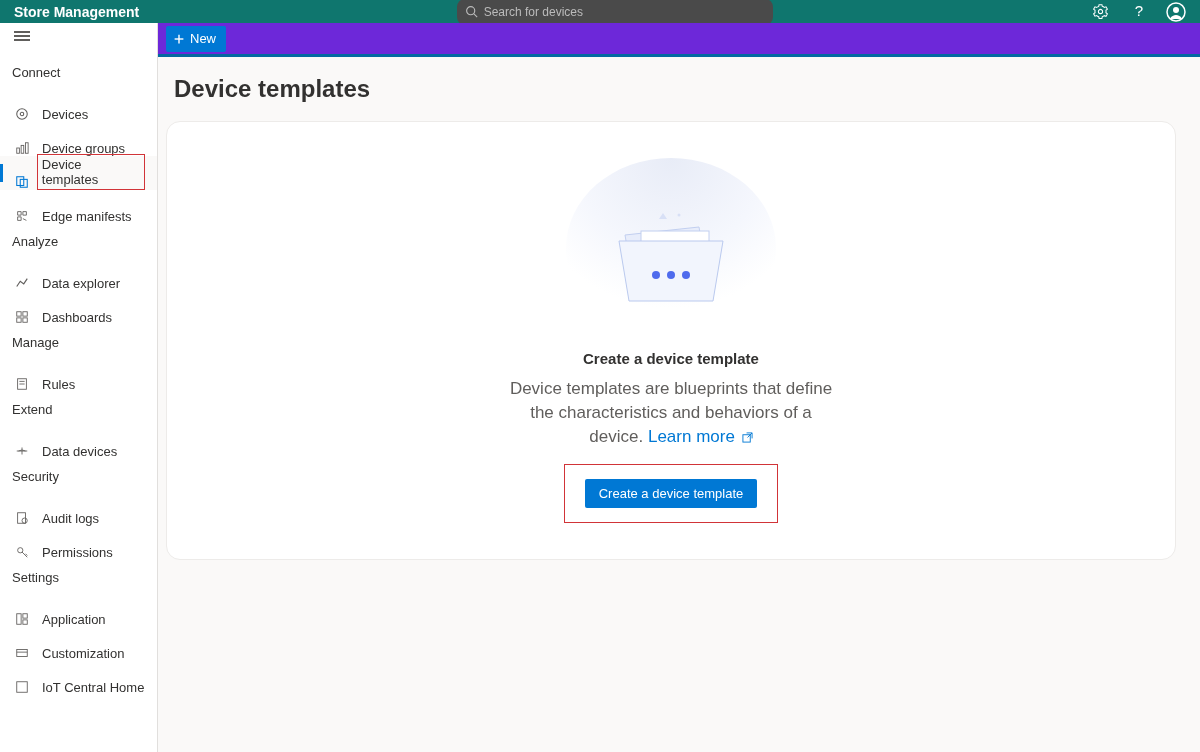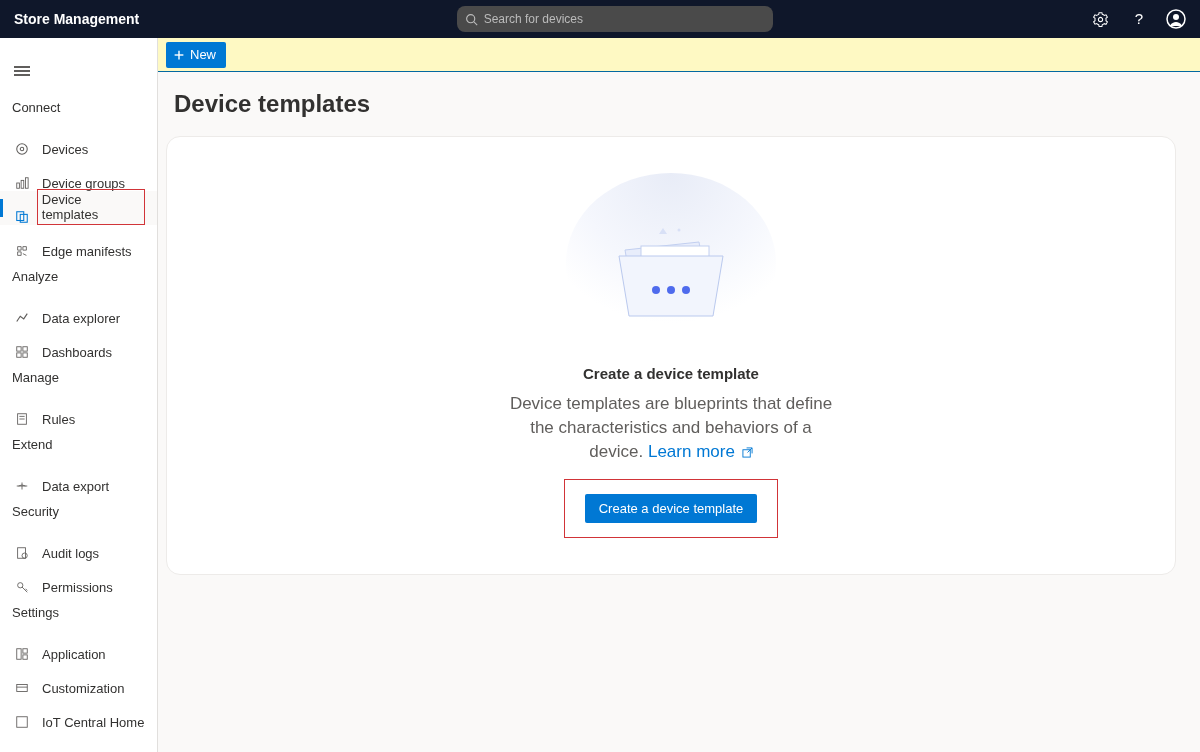--- a/index.html
+++ b/index.html
@@ -1,42 +1,42 @@
 <!DOCTYPE html>
 <html><head>
 <meta charset="utf-8">
 <style>
 * { box-sizing: border-box; margin: 0; padding: 0; font-family: 'Segoe UI', Tahoma, sans-serif; }
 html, body { height: 100%; }
 body { display: flex; flex-direction: column; background:#faf9f8; color:#323130; }
 
-.topbar { height:38px; background:#0f172a; display:flex; align-items:center; color:#fff; padding:0 14px; }
+.topbar { height:23px; background:#0f766e; display:flex; align-items:center; color:#fff; padding:0 14px; }
 .topbar .title { font-size:14px; font-weight:600; }
 .topbar .center { flex:1; display:flex; justify-content:center; }
 .searchbox { width:316px; height:26px; background:#4a4a4a; border:none; border-radius:8px; display:flex; align-items:center; padding:0 8px; color:#ccc; }
 .searchbox input { flex:1; background:transparent; border:none; outline:none; color:#eee; font-size:12px; }
 .searchbox input::placeholder { color:#bbb; }
 .searchbox .sicon { margin-right:6px; display:flex; }
 .topbar .right { display:flex; gap:18px; align-items:center; }
 .topbar .iconbtn { width:20px; height:20px; display:flex; align-items:center; justify-content:center; cursor:pointer; color:#fff; }
 
 .shell { display:flex; flex:1; min-height:0; }
-.sidebar { width:158px; border-right:1px solid #e1dfdd; background:#fff; overflow-y:auto; padding:20px 0 12px 0; position:relative; }
+.sidebar { width:158px; border-right:1px solid #e1dfdd; background:#fff; overflow-y:auto; padding:0 0 12px 0; position:relative; }
 .hamburger { padding:6px 0 12px 14px; }
 .hamburger span { display:block; width:16px; height:2px; background:#605e5c; margin:2px 0; }
 .section-h { font-size:13px; font-weight:400; color:#323130; padding:10px 12px 8px 12px; }
 .navitem { display:flex; align-items:flex-end; height:34px; padding:0 12px 0 14px; font-size:13px; color:#323130; cursor:pointer; position:relative; }
 .navitem .navicon { width:16px; height:16px; margin-right:12px; display:flex; align-items:center; justify-content:center; color:#605e5c; }
 .navitem.selected { background:#faf9f8; }
 .navitem.selected::before { content:''; position:absolute; left:0; top:8px; bottom:8px; width:3px; background:#0078d4; }
 .navitem.selected .navicon { color:#0078d4; }
 .navitem.redbox .label-wrap { border:1px solid #d13438; padding:2px 4px; margin-left:-5px; }
 
 .main { flex:1; overflow-y:auto; background:#faf9f8; }
-.cmdrow { height:34px; border-bottom:1px solid #0369a1; background:#fef9c3; padding:4px 8px; display:flex; align-items:center; }
+.cmdrow { height:34px; border-bottom:3px solid #0369a1; background:#6d28d9; padding:4px 8px; display:flex; align-items:center; }
 .newbtn { height:26px; background:#0078d4; color:#fff; border:none; display:flex; align-items:center; padding:0 10px 0 6px; font-size:13px; cursor:pointer; border-radius:2px; }
 .newbtn svg { margin-right:4px; }
 .page-heading { font-size:24px; font-weight:600; padding:18px 8px 18px 0; margin-left:8px; }
 .content-wrap { padding:0 24px 24px 8px; }
 
 .card { background:#fff; border:1px solid #edebe9; border-radius:14px; padding:36px 24px 36px 24px; display:flex; flex-direction:column; align-items:center; }
 .illus { width:210px; height:180px; position:relative; }
 .illus .circle { position:absolute; inset:0; border-radius:50%; background:radial-gradient(circle at top,#e8ecf7 0%,#f5f7fd 45%,#fff 72%); }
 .illus .folder { position:absolute; left:50%; top:58%; transform:translate(-50%,-50%); }
 .empty-title { font-size:15px; font-weight:600; margin-top:12px; }
@@ -166,21 +166,21 @@
       <span>Rules</span>
     </div>
 
     <div class="section-h">Extend</div>
     <div class="navitem">
       <span class="navicon">
           <svg width="14" height="14" viewBox="0 0 16 16">
             <path d="M4 8a6 4 0 0 1 8 0M2 8h12M8 4v8" stroke="currentColor" fill="none"></path>
           </svg>
         </span>
-      <span>Data export</span>
+      <span>Data devices</span>
     </div>
 
     <div class="section-h">Security</div>
     <div class="navitem">
       <span class="navicon">
           <svg width="14" height="14" viewBox="0 0 16 16">
             <rect x="3" y="2" width="9" height="12" stroke="currentColor" fill="none"></rect>
             <circle cx="11" cy="11" r="3" stroke="currentColor" fill="none"></circle>
           </svg>
         </span>

